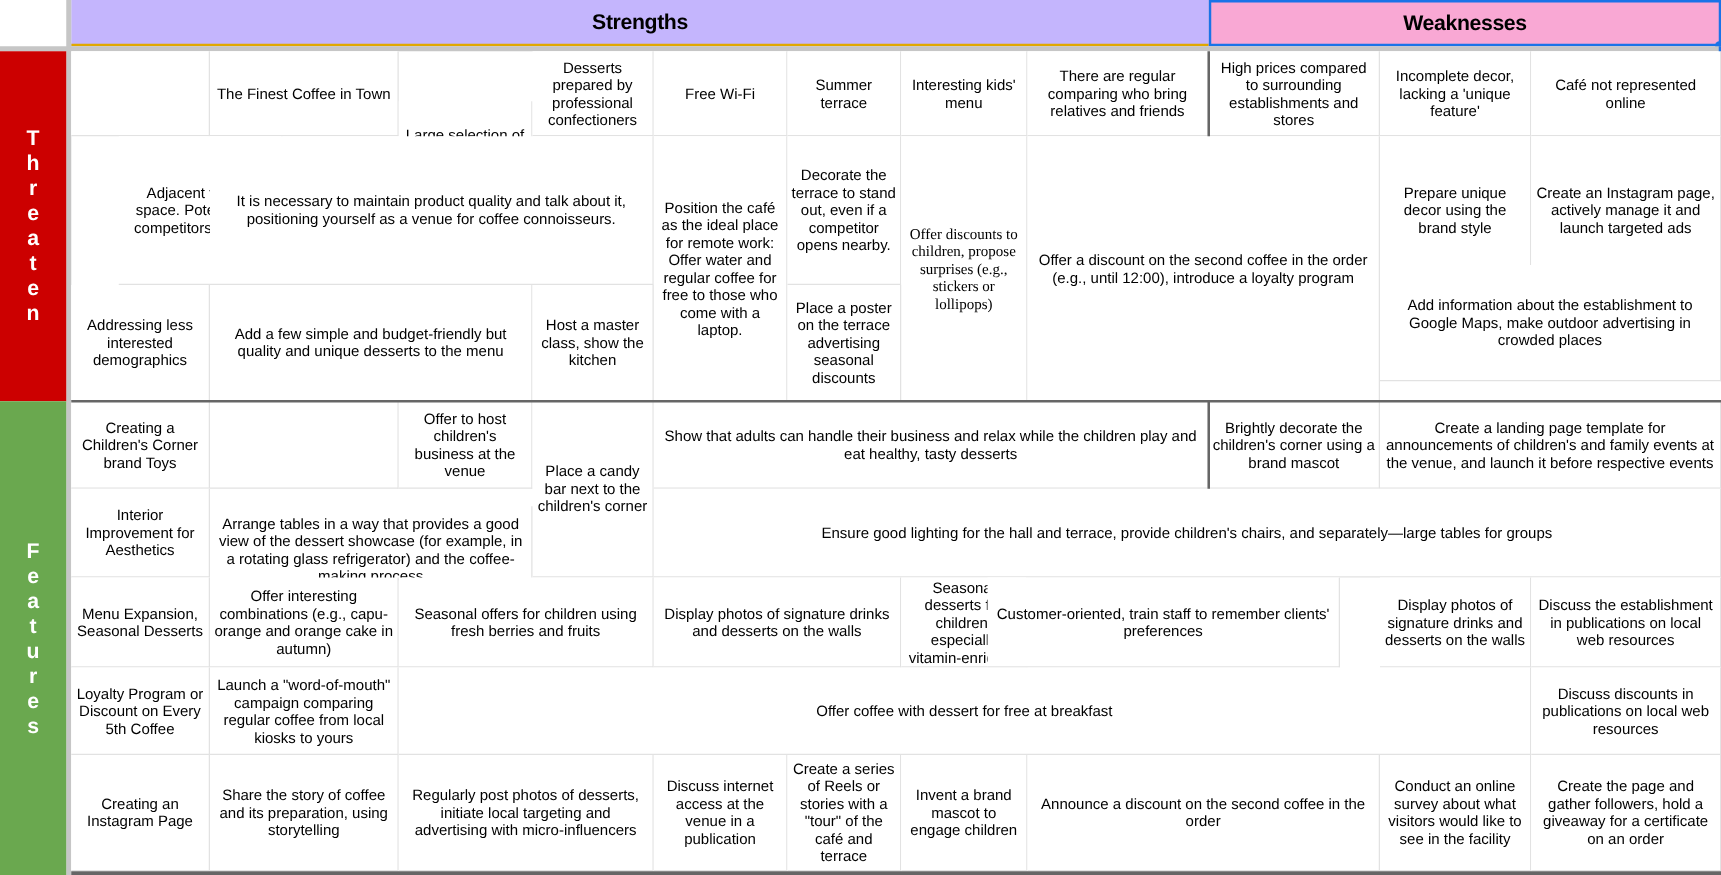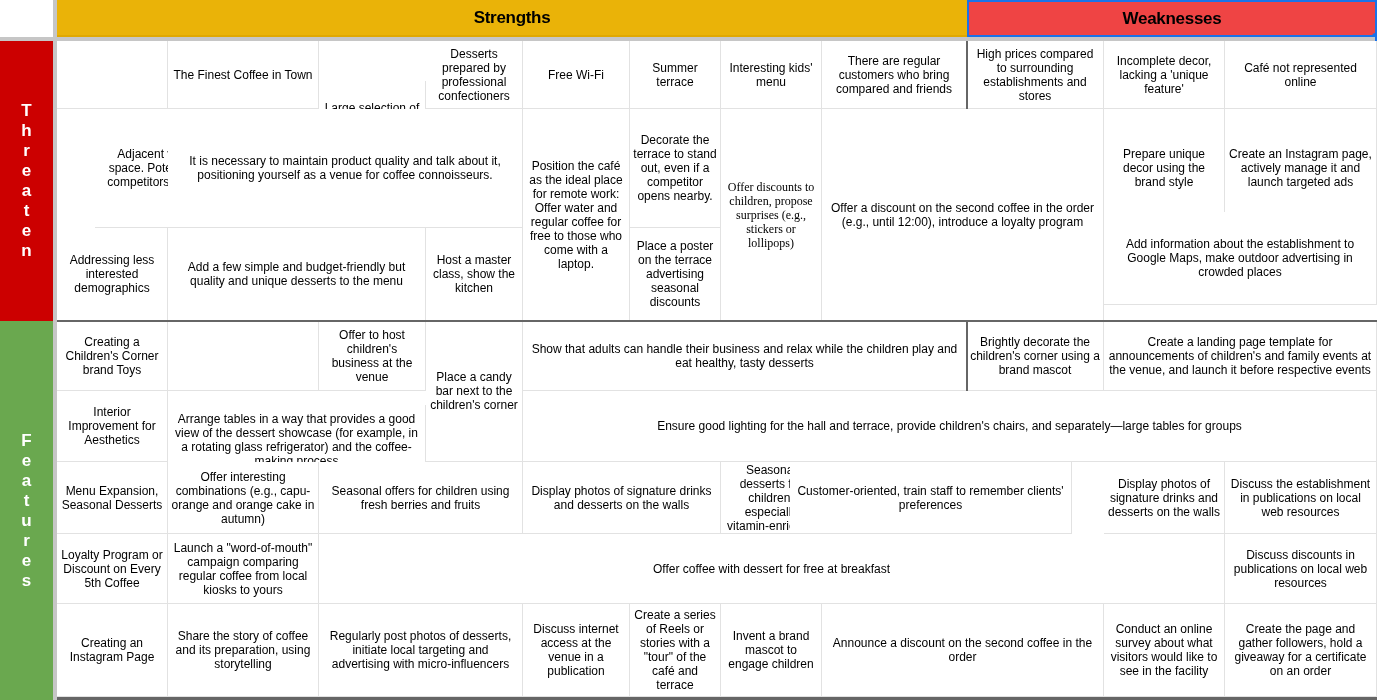--- a/index.html
+++ b/index.html
@@ -5,22 +5,22 @@
   * { box-sizing: border-box; margin: 0; padding: 0; }
   html, body { width: 1377px; height: 700px; overflow: hidden; background: #ffffff; }
   body { position: relative; font-family: "Liberation Sans", sans-serif; font-size: 12px; color: #000; }
 
   .corner { position: absolute; left: 0; top: 0; width: 53px; height: 37px; background: #fff; }
   .vsep { position: absolute; left: 53px; top: 0; width: 4px; height: 700px; background: #c6c6c6; }
   .hsep { position: absolute; left: 0; top: 37px; width: 1377px; height: 4px; background: #c6c6c6; }
 
   .hdr { position: absolute; top: 0; height: 37px; display: flex; align-items: center; justify-content: center;
          font-family: "Liberation Sans", sans-serif; font-weight: bold; font-size: 17px; letter-spacing: -0.3px; }
-  .hdr-strengths { left: 57px; width: 910px; background: #eab308; border-bottom: 2px solid #e0a800; }
-  .hdr-weak { left: 967px; width: 410px; background: #ef4444; border: 2px solid #1a73e8; }
+  .hdr-strengths { left: 57px; width: 910px; background: #c4b5fd; border-bottom: 2px solid #e0a800; }
+  .hdr-weak { left: 967px; width: 410px; background: #f9a8d4; border: 2px solid #1a73e8; }
   .sel-handle { position: absolute; left: 1372px; top: 33px; width: 7px; height: 7px; border-radius: 50%; background: #1a73e8; }
 
   .side { position: absolute; left: 0; width: 53px; display: flex; flex-direction: column; align-items: center; justify-content: center;
           color: #fff; font-weight: bold; font-size: 17px; line-height: 20px; }
   .side-threat { top: 41px; height: 280px; background: #cc0000; }
   .side-feat { top: 321px; height: 379px; background: #6aa84f; }
   .side span { display: block; }
 
   .cell { position: absolute; display: flex; align-items: center; justify-content: center; text-align: center;
           border-right: 1px solid #e2e2e2; border-bottom: 1px solid #e2e2e2; padding: 0 3px;
@@ -61,21 +61,21 @@
   <span>s</span>
 </div>
 
 <div class="cell" style="left:57px;top:41px;width:111px;height:68px;"></div>
 <div class="cell" style="left:168px;top:41px;width:151px;height:68px;">The Finest Coffee in Town</div>
 <div class="cell" style="left:319px;top:41px;width:107px;height:68px;margin-top:40px;">Large selection of desserts</div>
 <div class="cell" style="left:426px;top:41px;width:97px;height:68px;">Desserts prepared by professional confectioners</div>
 <div class="cell" style="left:523px;top:41px;width:107px;height:68px;">Free Wi-Fi</div>
 <div class="cell" style="left:630px;top:41px;width:91px;height:68px;">Summer terrace</div>
 <div class="cell" style="left:721px;top:41px;width:101px;height:68px;">Interesting kids' menu</div>
-<div class="cell" style="left:822px;top:41px;width:145px;height:68px;">There are regular customers who bring compared and friends</div>
+<div class="cell" style="left:822px;top:41px;width:145px;height:68px;">There are regular comparing who bring relatives and friends</div>
 <div class="cell" style="left:967px;top:41px;width:137px;height:68px;">High prices compared to surrounding establishments and stores</div>
 <div class="cell" style="left:1104px;top:41px;width:121px;height:68px;">Incomplete decor, lacking a 'unique feature'</div>
 <div class="cell" style="left:1225px;top:41px;width:152px;height:68px;">Café not represented online</div>
 
 <div class="cell" style="left:57px;top:109px;width:131px;height:119px;margin-left:38px;">Adjacent vacant space. Potential for competitors to open</div>
 <div class="cell" style="left:168px;top:109px;width:355px;height:119px;">It is necessary to maintain product quality and talk about it, positioning yourself as a venue for coffee connoisseurs.</div>
 <div class="cell" style="left:523px;top:109px;width:107px;height:212px;">Position the café as the ideal place for remote work: Offer water and regular coffee for free to those who come with a laptop.</div>
 <div class="cell" style="left:630px;top:109px;width:91px;height:119px;">Decorate the terrace to stand out, even if a competitor opens nearby.</div>
 <div class="cell" style="left:721px;top:109px;width:101px;height:212px;font-family:Liberation Serif, serif;">Offer discounts to children, propose surprises (e.g., stickers or lollipops)</div>
 <div class="cell" style="left:822px;top:109px;width:282px;height:212px;">Offer a discount on the second coffee in the order (e.g., until 12:00), introduce a loyalty program</div>

